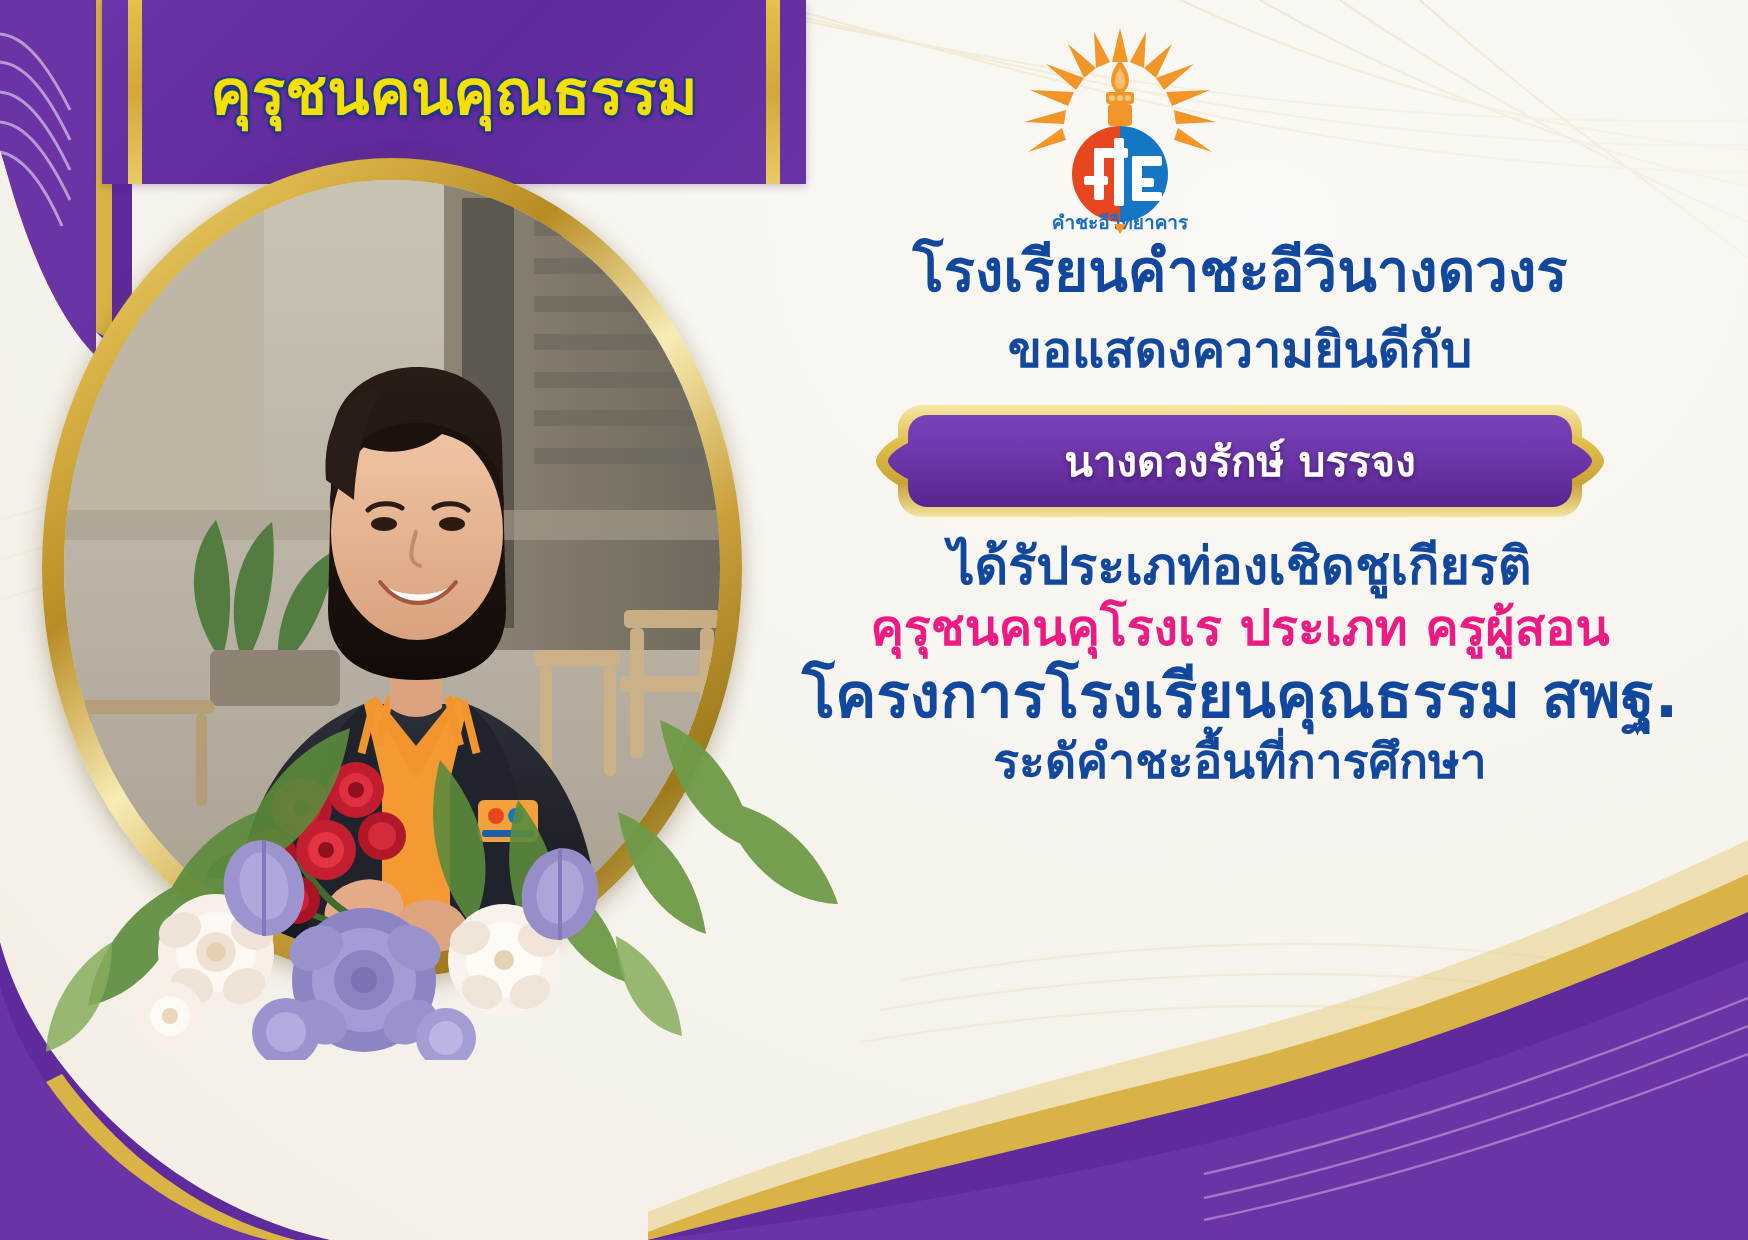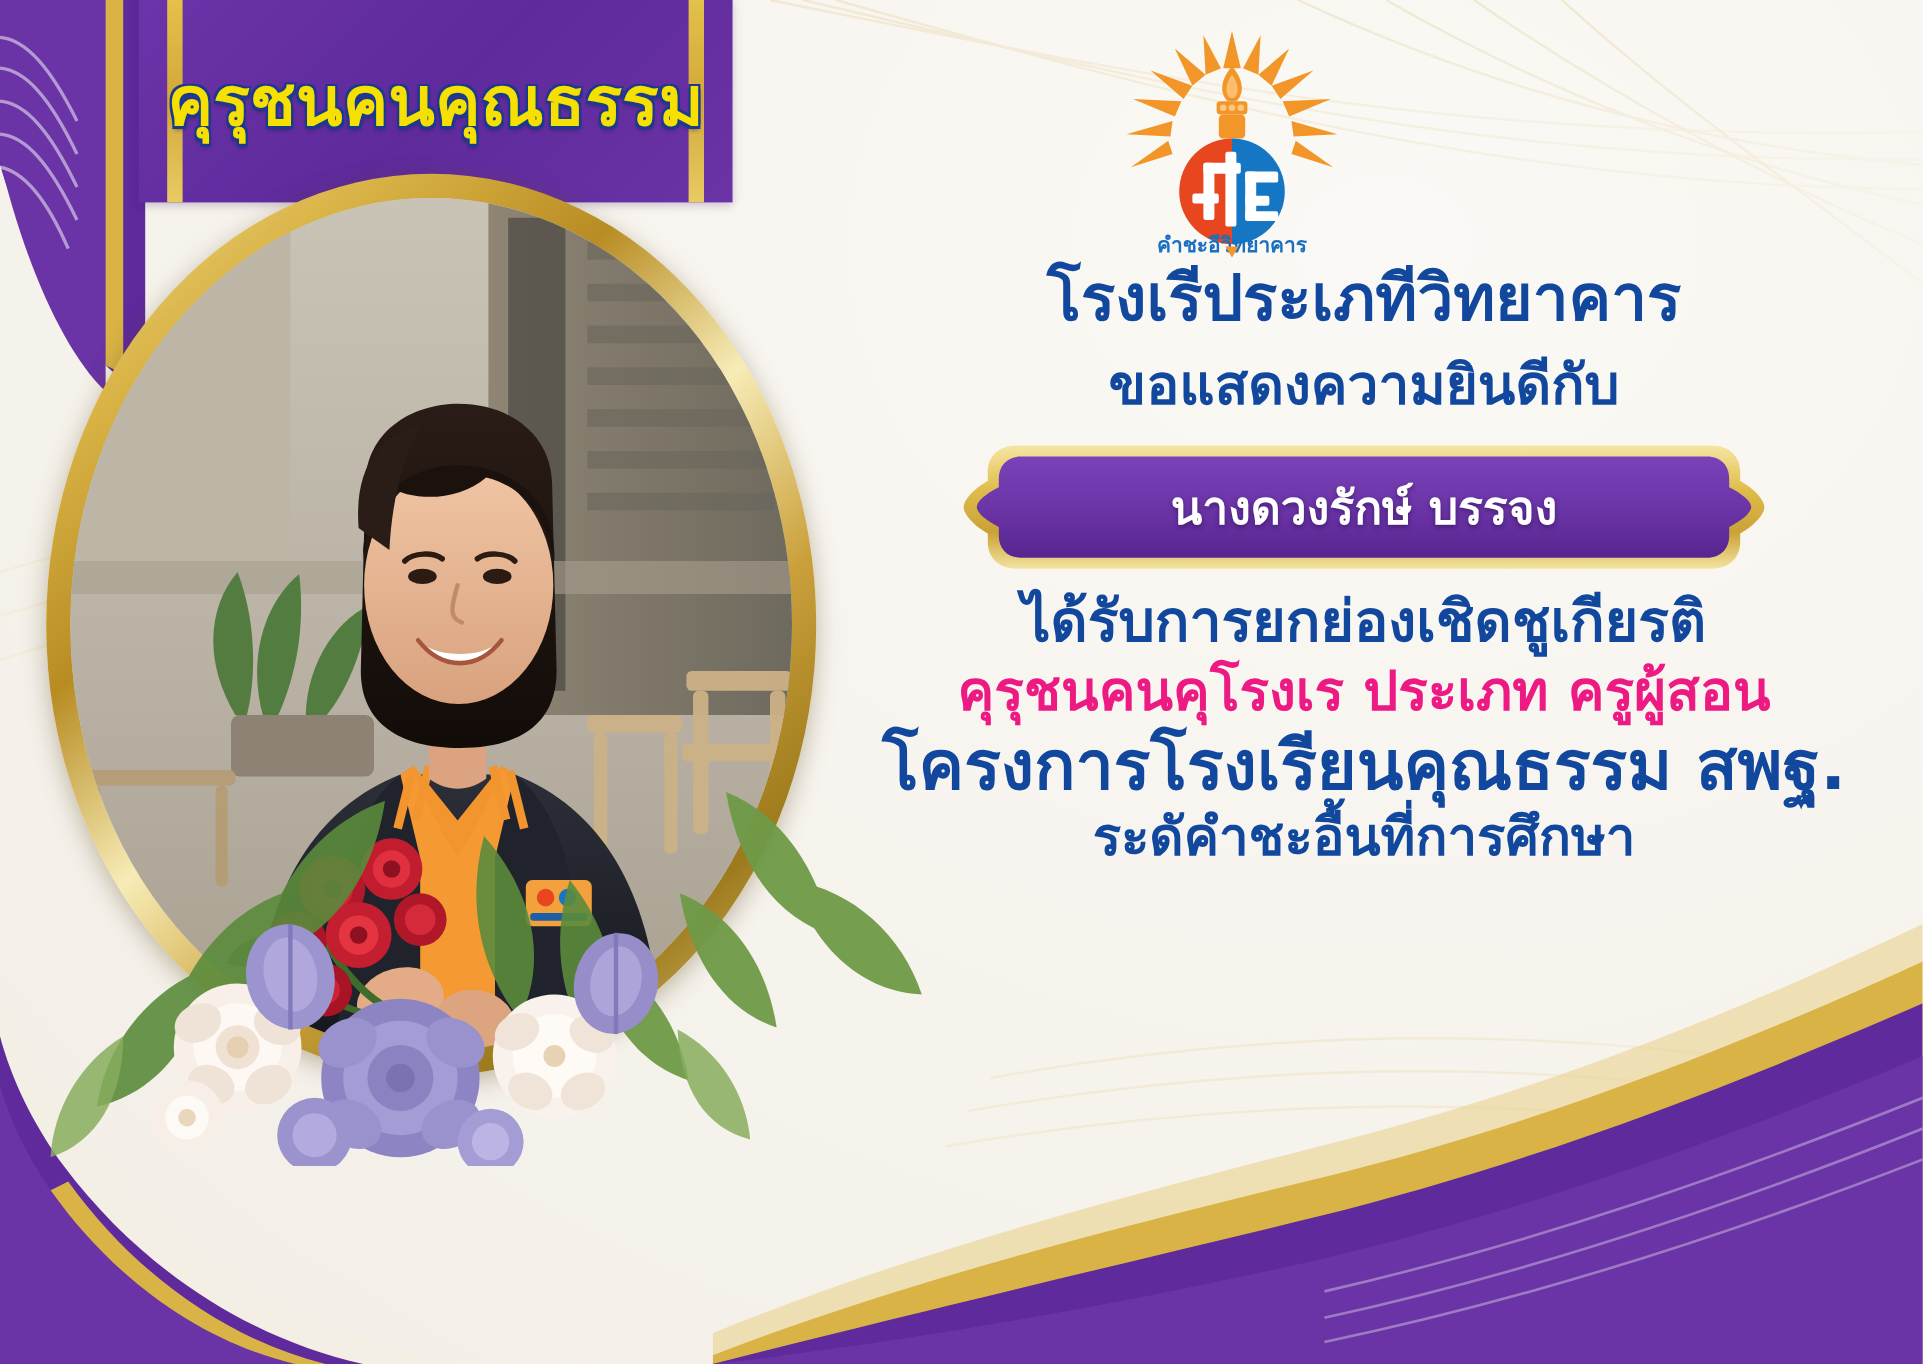--- a/index.html
+++ b/index.html
@@ -45,23 +45,23 @@
   }
   .corner-br {
     position: absolute;
     right: 0; bottom: 0;
     width: 1100px; height: 420px;
   }
 
   
   .title-banner {
     position: absolute;
-    left: 126px;
+    left: 102px;
     top: 0;
-    width: 540px;
+    width: 704px;
     height: 184px;
     background: linear-gradient(135deg, #6b34a8 0%, #5e2a9c 50%, #6a33a6 100%);
     display: flex;
     align-items: center;
     justify-content: center;
     box-shadow: 0 2px 8px rgba(60,20,100,.25);
   }
   .title-banner .gold-edge-left {
     position: absolute;
     left: 26px; top: 0;
@@ -522,21 +522,21 @@
 
     <g transform="translate(98,203)">
       <text x="0" y="0" text-anchor="middle" font-family="'DejaVu Sans','Liberation Sans',sans-serif" font-size="19" font-weight="bold" fill="#1a6fc0">คำชะอีวิทยาคาร</text>
     </g>
 
     <path d="M98,208 L92,198 L104,198 Z" fill="#f2962a"></path>
   </svg>
 
   <div class="right-col">
 
-    <div class="line-blue school-name">โรงเรีประเภทีวิทยาคาร</div>
+    <div class="line-blue school-name">โรงเรียนคำชะอีวินางดวงร</div>
 
     <div class="line-blue congrats">ขอแสดงความยินดีกับ</div>
 
     <div class="plaque">
       <svg viewBox="0 0 740 128" preserveAspectRatio="none" style="position:absolute;inset:0;width:100%;height:100%">
         <defs>
           <linearGradient id="goldB" x1="0" y1="0" x2="0" y2="1">
             <stop offset="0%" stop-color="#f6e6a4"></stop>
             <stop offset="35%" stop-color="#e0bd4d"></stop>
             <stop offset="70%" stop-color="#c9a234"></stop>
@@ -547,21 +547,21 @@
             <stop offset="55%" stop-color="#6a33a6"></stop>
             <stop offset="100%" stop-color="#57258f"></stop>
           </linearGradient>
         </defs>
         <path d="M54,8 L686,8 C702,8 712,18 712,32 L712,40 C726,48 734,58 734,64 C734,70 726,80 712,88 L712,96 C712,110 702,120 686,120 L54,120 C38,120 28,110 28,96 L28,88 C14,80 6,70 6,64 C6,58 14,48 28,40 L28,32 C28,18 38,8 54,8 Z" fill="url(#goldB)"></path>
         <path d="M58,18 L682,18 C694,18 702,26 702,38 L702,46 C714,52 722,59 722,64 C722,69 714,76 702,82 L702,90 C702,102 694,110 682,110 L58,110 C46,110 38,102 38,90 L38,82 C26,76 18,69 18,64 C18,59 26,52 38,46 L38,38 C38,26 46,18 58,18 Z" fill="url(#purpP)"></path>
       </svg>
       <div class="plaque-name">นางดวงรักษ์  บรรจง</div>
     </div>
 
-    <div class="line-blue honor">ได้รับการยกย่องเชิดชูเกียรติ</div>
+    <div class="line-blue honor">ได้รัประเภท่องเชิดชูเกียรติ</div>
 
 
     <div class="line-pink category">คุรุชนคนคุโรงเร ประเภท ครูผู้สอน</div>
 
     <div class="line-blue project">โครงการโรงเรียนคุณธรรม สพฐ.</div>
 
     <div class="line-blue scope">ระดัคำชะอื้นที่การศึกษา</div>
   </div>
 
 </div>

